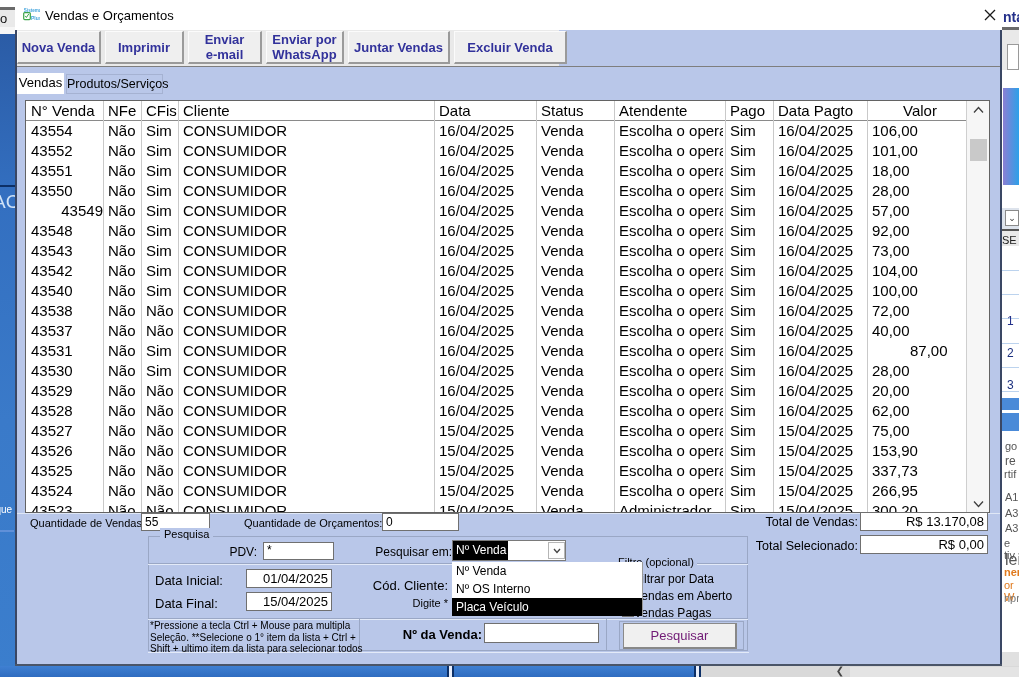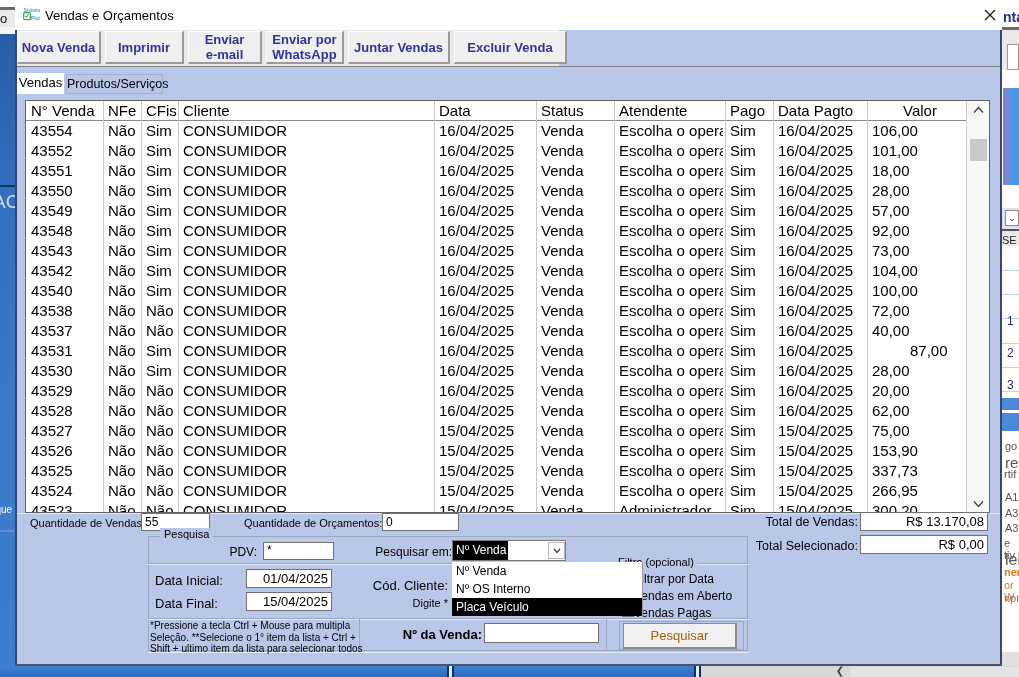--- a/index.html
+++ b/index.html
@@ -39,21 +39,21 @@
 <div class="abs" style="left:1002px;top:343px;width:17px;height:1px;background:#bcd3ee;"></div>
 <div class="abs" style="left:1002px;top:367px;width:17px;height:1px;background:#bcd3ee;"></div>
 <div class="abs" style="left:1002px;top:391px;width:17px;height:1px;background:#bcd3ee;"></div>
 <div class="abs" style="left:1007px;top:314px;width:10px;height:13px;color:#24308a;font-size:12px;">1</div>
 <div class="abs" style="left:1007px;top:346px;width:10px;height:13px;color:#1b2f7e;font-size:12px;">2</div>
 <div class="abs" style="left:1007px;top:378px;width:10px;height:13px;color:#1b2f7e;font-size:12px;">3</div>
 <div class="abs" style="left:1002px;top:398px;width:17px;height:33px;background:#4a8ad8;"></div>
 <div class="abs" style="left:1002px;top:410px;width:17px;height:3px;background:#ffffff;"></div>
 <div class="abs" style="left:1002px;top:431px;width:17px;height:221px;background:#ffffff;"></div>
 <div class="abs" style="left:1005px;top:440px;width:14px;height:12px;color:#555;font-size:11px;">go</div>
-<div class="abs" style="left:1005px;top:454px;width:14px;height:12px;color:#555;font-size:15px;">re</div>
+<div class="abs" style="left:1005px;top:454px;width:14px;height:12px;color:#555;font-size:12px;">re</div>
 <div class="abs" style="left:1004px;top:468px;width:15px;height:12px;color:#555;font-size:11px;">rtif</div>
 <div class="abs" style="left:1005px;top:491px;width:14px;height:12px;color:#555;font-size:11px;">A1</div>
 <div class="abs" style="left:1005px;top:507px;width:14px;height:12px;color:#555;font-size:11px;">A3</div>
 <div class="abs" style="left:1005px;top:522px;width:14px;height:12px;color:#555;font-size:11px;">A3</div>
 <div class="abs" style="left:1004px;top:537px;width:15px;height:12px;color:#555;font-size:11px;">e tiv</div>
 <div class="abs" style="left:1005px;top:551px;width:16px;height:12px;color:#555;font-size:16px;">leit</div>
 <div class="abs" style="left:1004px;top:566px;width:15px;height:12px;color:#e07a1e;font-size:11px;font-weight:bold;">nere</div>
 <div class="abs" style="left:1004px;top:579px;width:15px;height:12px;color:#e07a1e;font-size:11px;">or W</div>
 <div class="abs" style="left:1004px;top:592px;width:15px;height:12px;color:#777;font-size:11px;">npr</div>
 <div class="abs" style="left:1002px;top:652px;width:17px;height:25px;background:#e0e0e0;"></div>
@@ -159,21 +159,21 @@
     <div class="abs dc" style="left:0px;top:80px;width:77px;">43550</div>
     <div class="abs dc" style="left:77px;top:80px;width:38px;">Não</div>
     <div class="abs dc" style="left:115px;top:80px;width:37px;">Sim</div>
     <div class="abs dc" style="left:152px;top:80px;width:256px;">CONSUMIDOR</div>
     <div class="abs dc" style="left:408px;top:80px;width:102px;">16/04/2025</div>
     <div class="abs dc" style="left:510px;top:80px;width:78px;">Venda</div>
     <div class="abs dc" style="left:588px;top:80px;width:109px;">Escolha o operador</div>
     <div class="abs dc" style="left:699px;top:80px;width:48px;">Sim</div>
     <div class="abs dc" style="left:747px;top:80px;width:94px;">16/04/2025</div>
     <div class="abs dc" style="left:841px;top:80px;width:99px;">28,00</div>
-    <div class="abs dc" style="left:0px;top:100px;width:77px;">43549</div>
+    <div class="abs dc" style="left:0px;top:100px;width:77px;text-align:right;">43549</div>
     <div class="abs dc" style="left:77px;top:100px;width:38px;">Não</div>
     <div class="abs dc" style="left:115px;top:100px;width:37px;">Sim</div>
     <div class="abs dc" style="left:152px;top:100px;width:256px;">CONSUMIDOR</div>
     <div class="abs dc" style="left:408px;top:100px;width:102px;">16/04/2025</div>
     <div class="abs dc" style="left:510px;top:100px;width:78px;">Venda</div>
     <div class="abs dc" style="left:588px;top:100px;width:109px;">Escolha o operador</div>
     <div class="abs dc" style="left:699px;top:100px;width:48px;">Sim</div>
     <div class="abs dc" style="left:747px;top:100px;width:94px;">16/04/2025</div>
     <div class="abs dc" style="left:841px;top:100px;width:99px;">57,00</div>
     <div class="abs dc" style="left:0px;top:120px;width:77px;">43548</div>
@@ -374,21 +374,21 @@
     <div class="lbl" style="left:598px;top:42px;background:#b9c7e9;padding:0 3px;font-size:11px;">Filtro (opcional)</div>
     <div class="abs" style="left:605px;top:57px;width:12px;height:12px;background:#fff;border:1px solid #707070;"></div>
     <div class="lbl" style="left:617px;top:58px;">Filtrar por Data</div>
     <div class="abs" style="left:605px;top:74px;width:12px;height:12px;background:#fff;border:1px solid #707070;"></div>
     <div class="lbl" style="left:617px;top:75px;">Vendas em Aberto</div>
     <div class="abs" style="left:605px;top:91px;width:12px;height:12px;background:#fff;border:1px solid #707070;"></div>
     <div class="lbl" style="left:617px;top:92px;">Vendas Pagas</div>
 
     <div class="lbl" style="left:355px;top:113px;width:110px;text-align:right;font-size:13px;font-weight:bold;">Nº da Venda:</div>
     <div class="inp" style="left:467px;top:109px;width:115px;height:20px;"></div>
-    <div class="abs" style="left:606px;top:109px;width:114px;height:26px;background:#f0f0f0;border:1px solid #8a8a8a;border-right:2px solid #888;border-bottom:2px solid #888;font-size:13px;color:#a16207;text-align:center;line-height:24px;">Pesquisar</div>
+    <div class="abs" style="left:606px;top:109px;width:114px;height:26px;background:#f0f0f0;border:1px solid #8a8a8a;border-right:2px solid #888;border-bottom:2px solid #888;font-size:13px;color:#701a75;text-align:center;line-height:24px;">Pesquisar</div>
 
     <div class="abs" style="left:133px;top:106px;width:230px;font-size:10px;color:#000;line-height:11.5px;white-space:nowrap;">*Pressione a tecla Ctrl + Mouse para multipla<br>Seleção. **Selecione o 1° item da lista + Ctrl +<br>Shift + ultimo item da lista para selecionar todos</div>
 
     <div class="abs" style="left:435px;top:26px;width:114px;height:21px;background:#fff;border:1px solid #7a7a7a;">
       <div class="abs" style="left:0;top:0;width:55px;height:19px;background:#000;color:#fff;font-size:12px;line-height:19px;padding-left:3px;">Nº Venda</div>
       <div class="abs" style="left:95px;top:1px;width:17px;height:17px;background:#fdfdfd;border:1px solid #b5b5b5;">
         <svg width="16" height="15" viewBox="0 0 16 15">
             <path d="M5 6 L8 9.5 L11 6" stroke="#444" stroke-width="1.3" fill="none"></path>
           </svg>
       </div>

